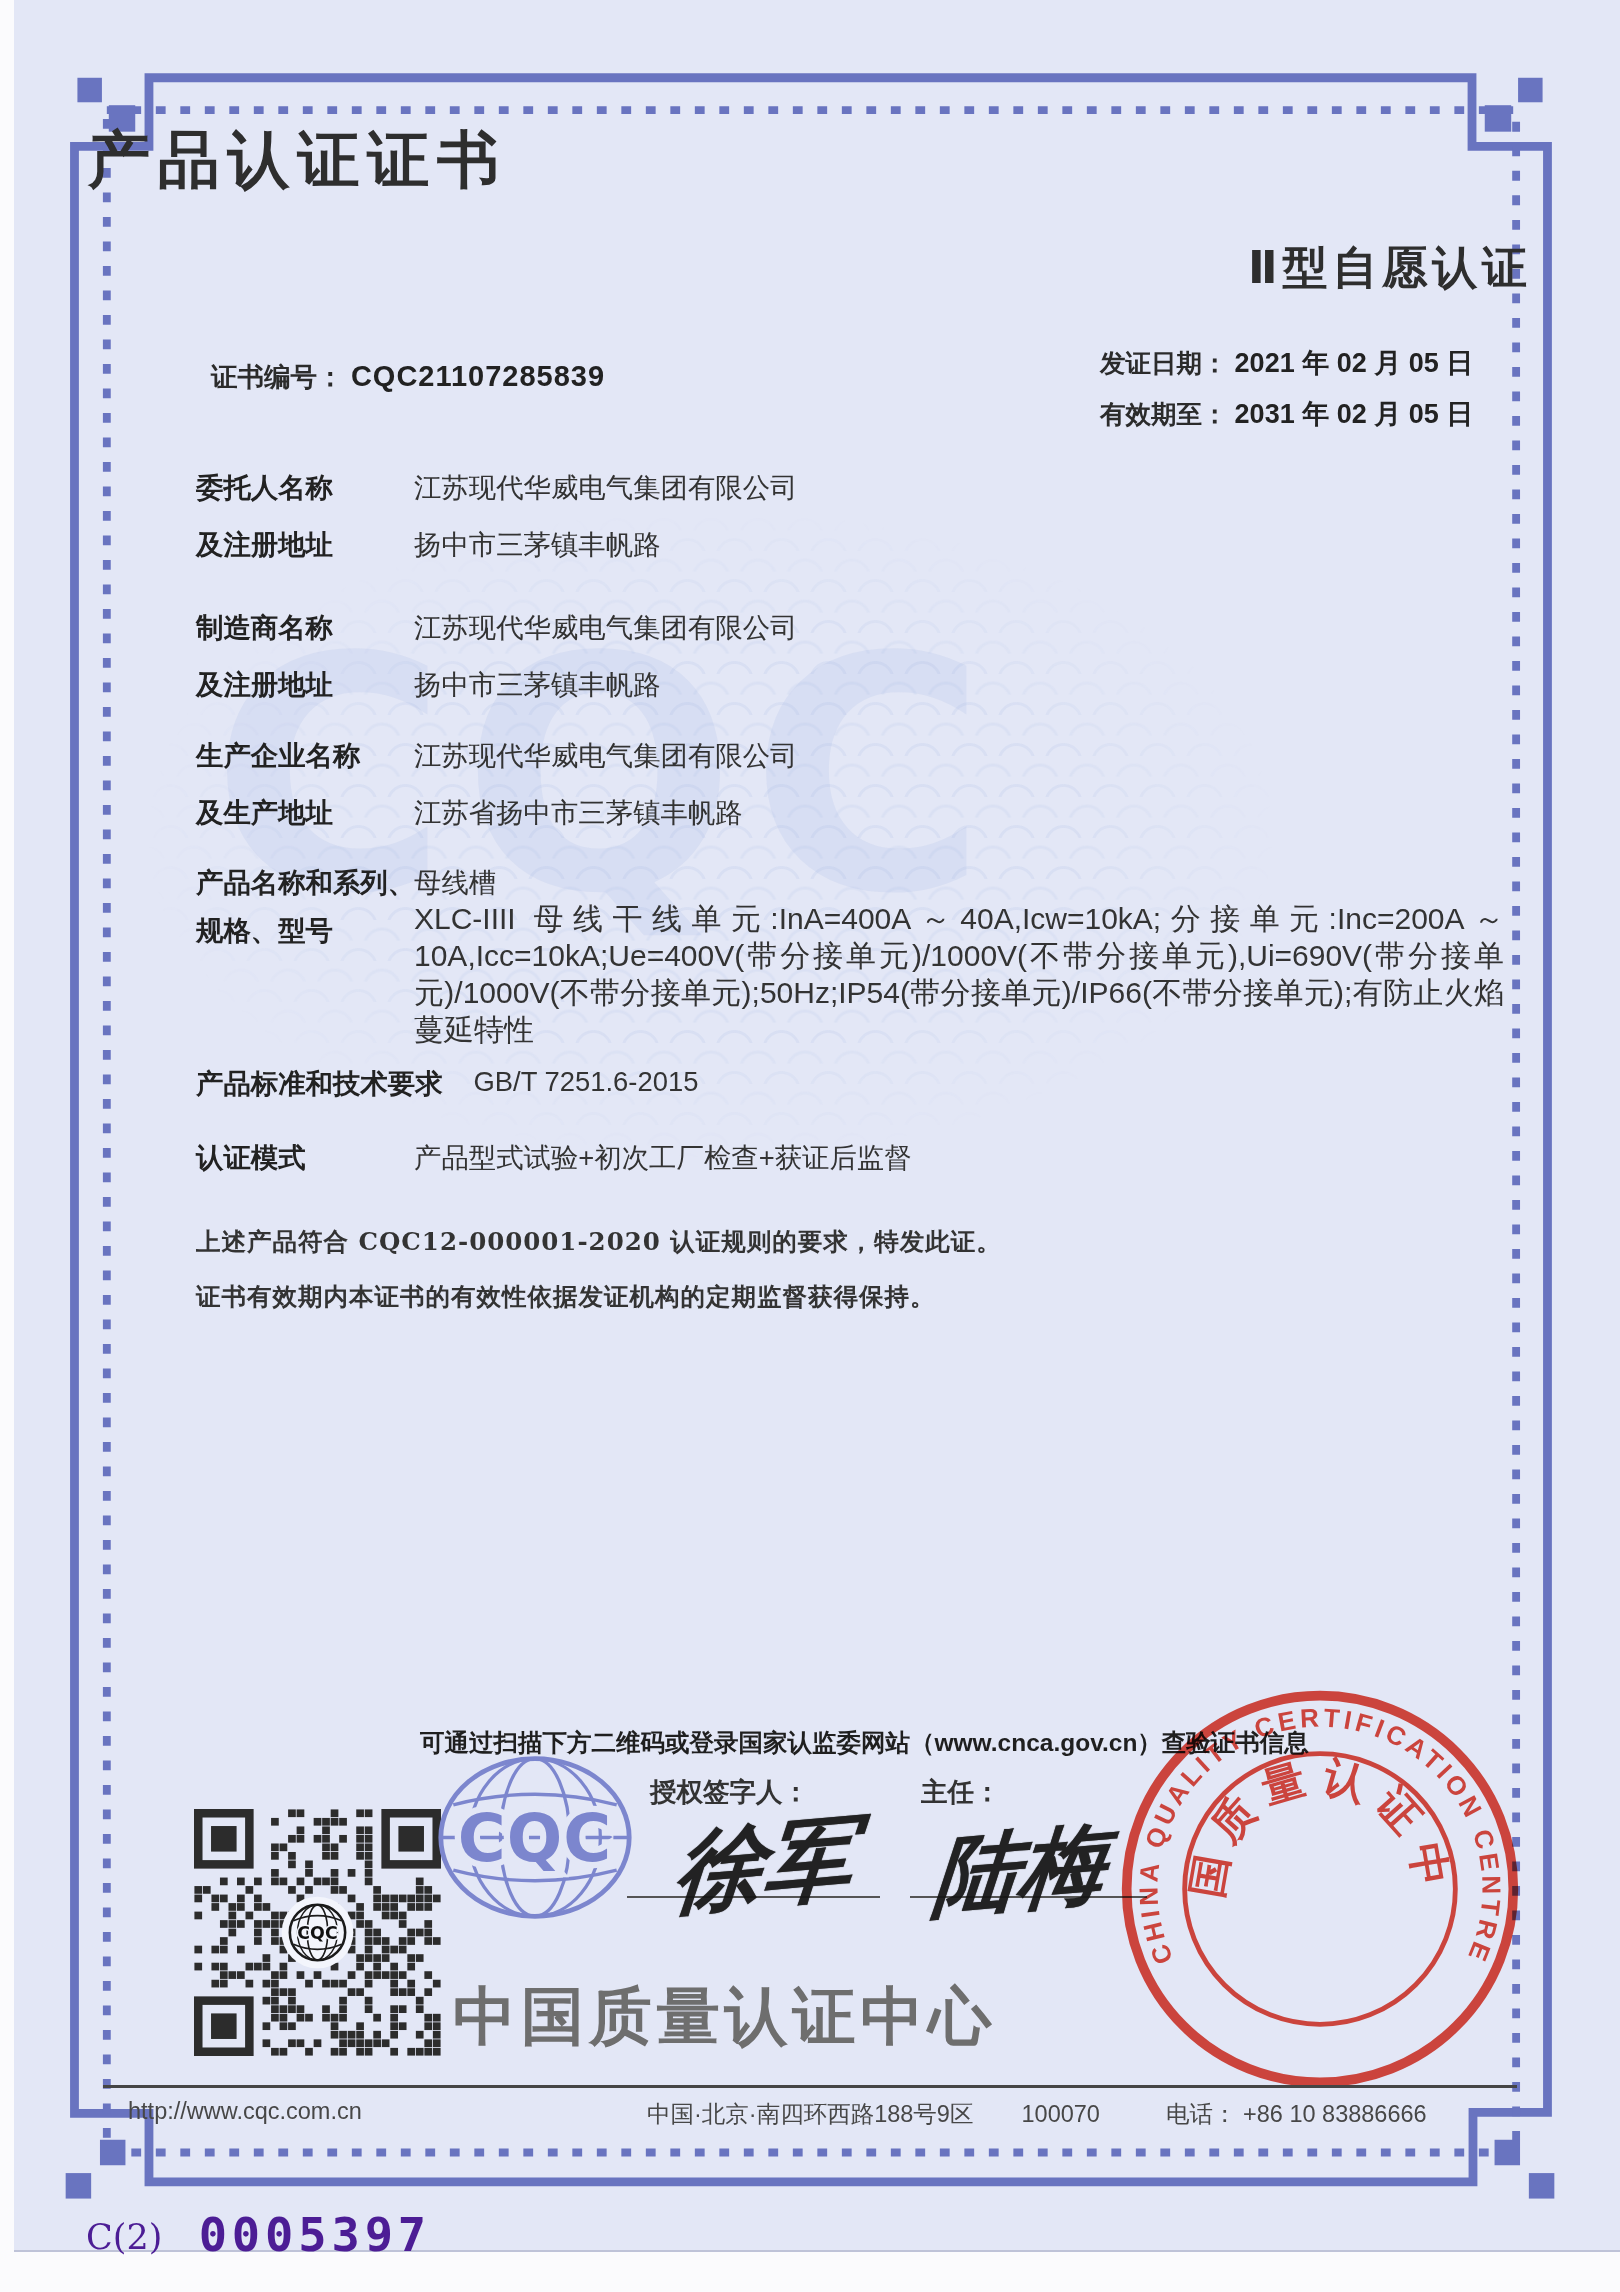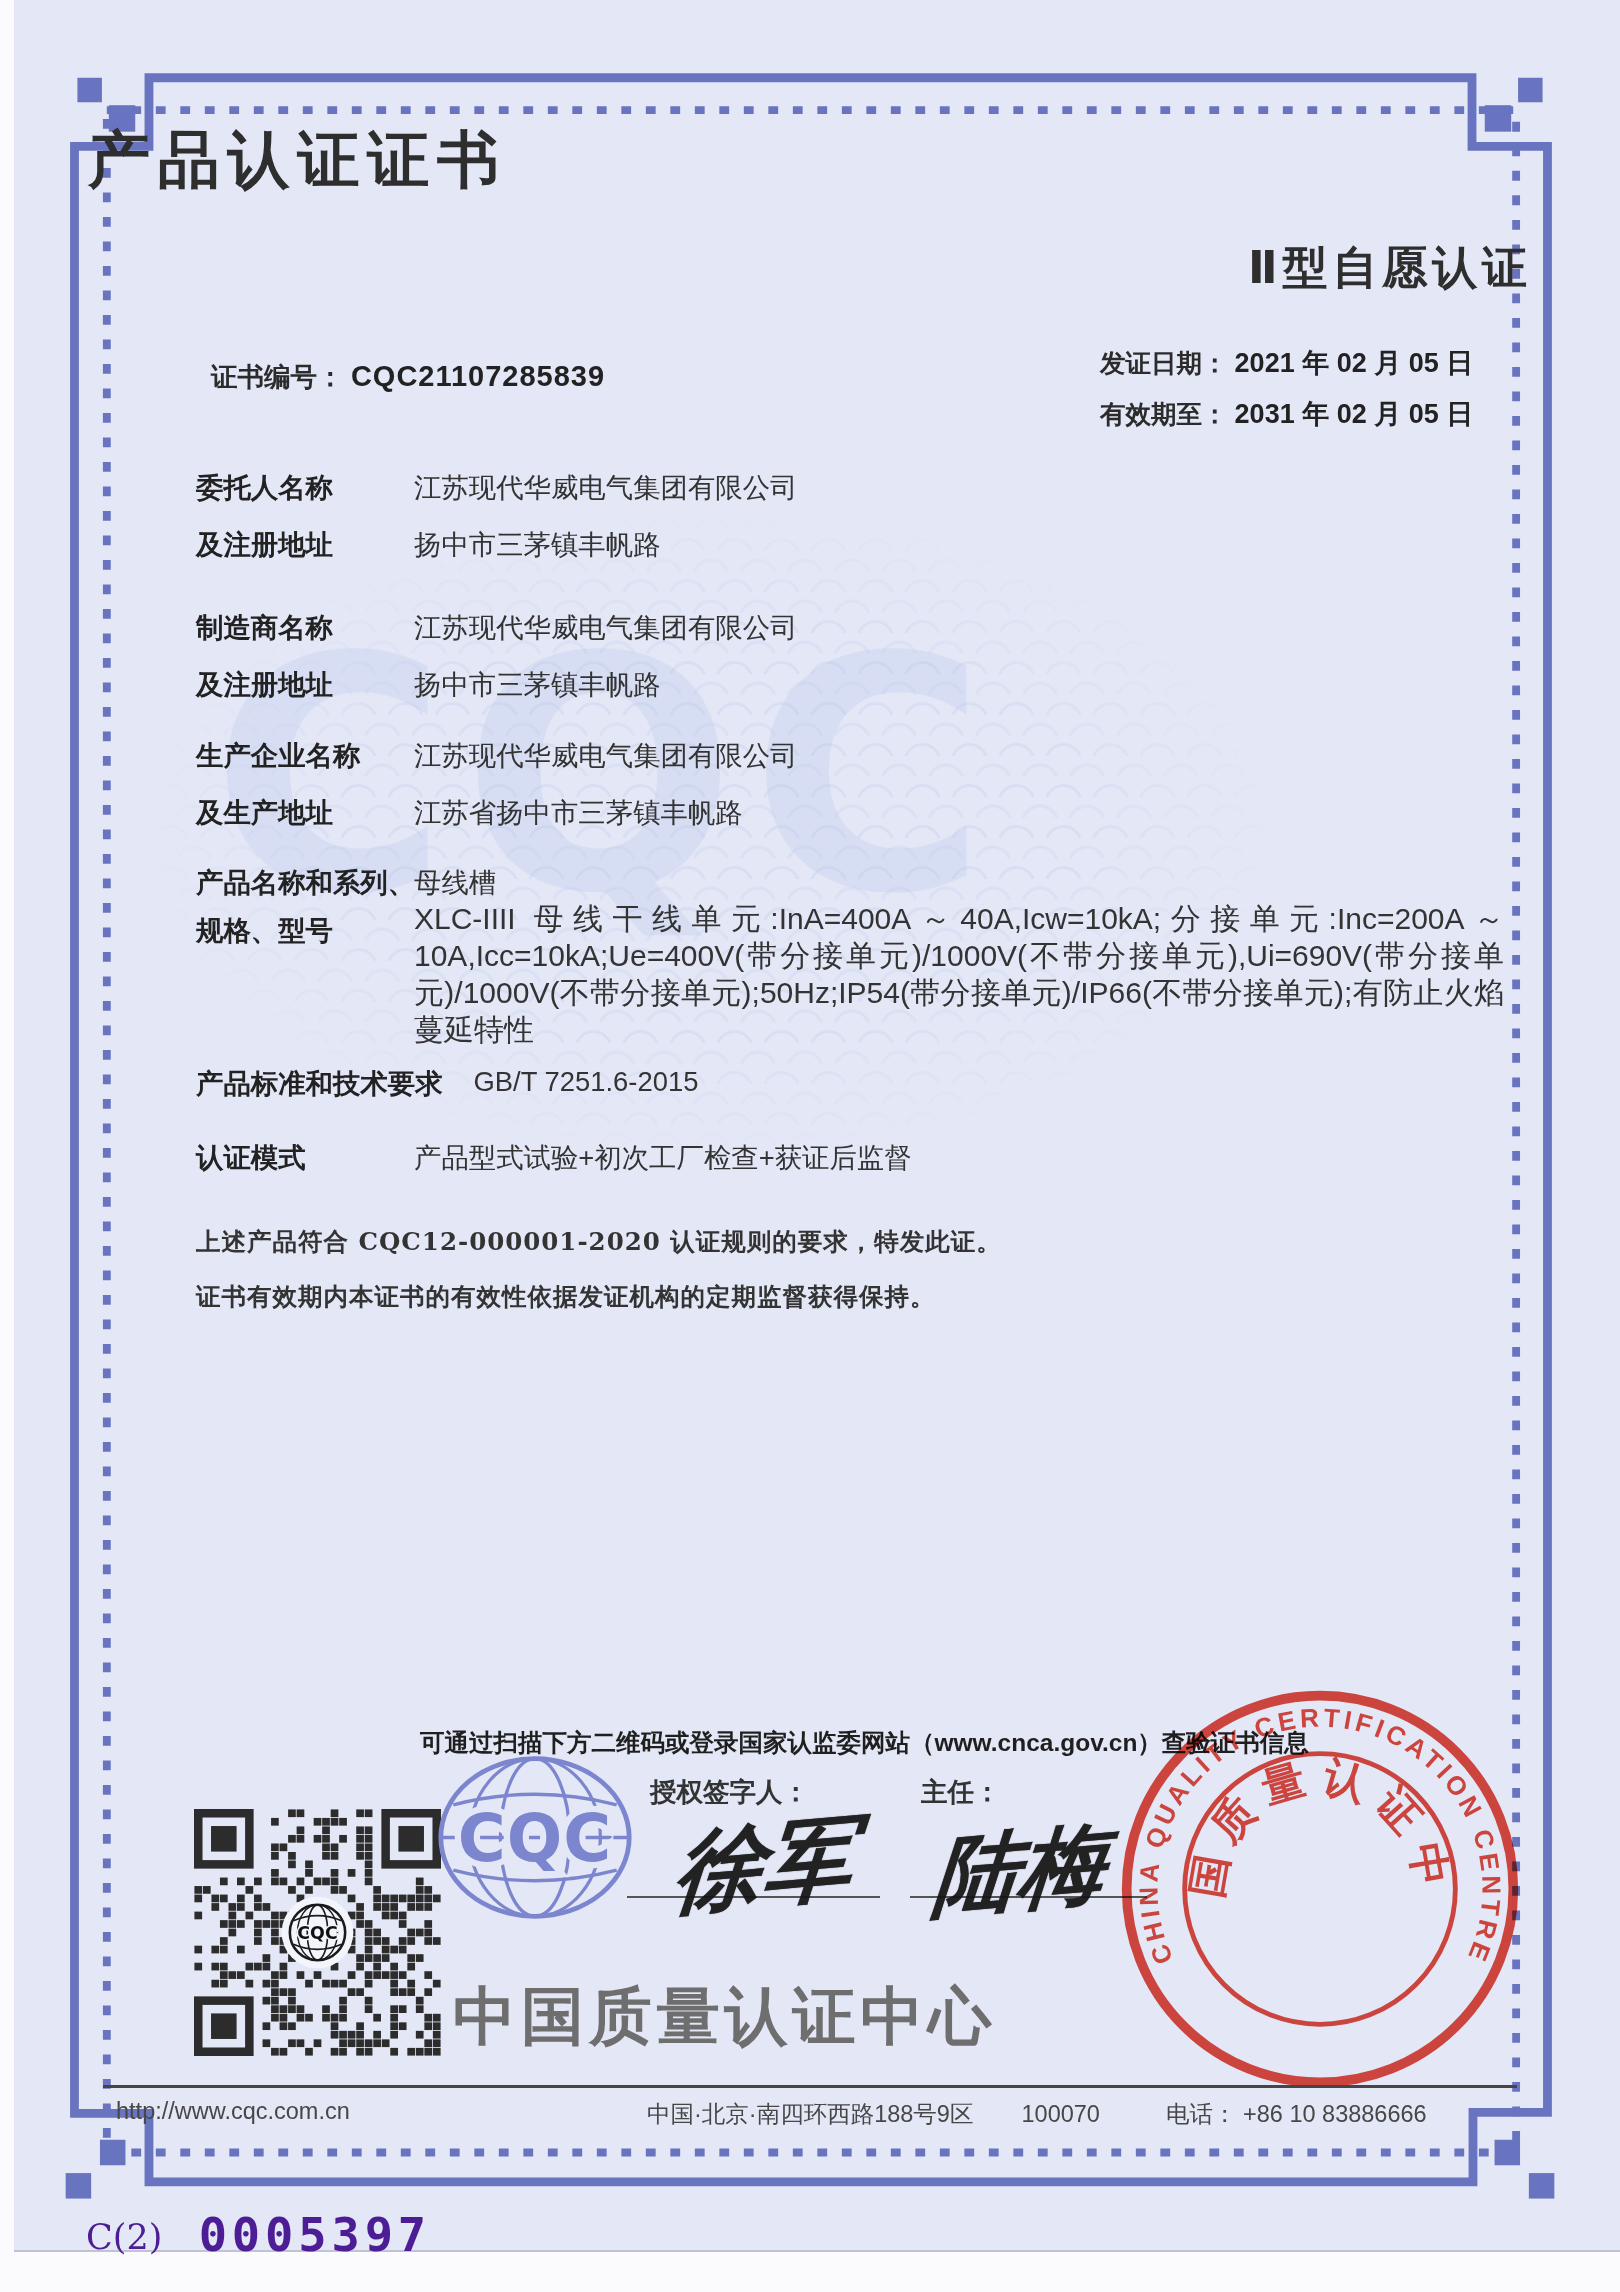--- a/index.html
+++ b/index.html
@@ -479,21 +479,21 @@
     <circle cx="210" cy="210" r="140" fill="none" stroke="#e23b2e" stroke-width="5"></circle>
     <text font-size="27" font-weight="bold" fill="#e23b2e" letter-spacing="4" font-family="Liberation Sans, sans-serif">
       <textPath href="#seal-arc-en" startOffset="50%" text-anchor="middle">CHINA  QUALITY  CERTIFICATION  CENTRE</textPath>
     </text>
     <text font-size="44" font-weight="bold" fill="#e23b2e" letter-spacing="12" font-family="Liberation Sans, sans-serif">
       <textPath href="#seal-arc-cn" startOffset="50%" text-anchor="middle">中国质量认证中心</textPath>
     </text>
   </svg>
 
   <div class="footline"></div>
-  <div class="foot" style="left:116px">http://www.cqc.com.cn</div>
+  <div class="foot" style="left:128px">http://www.cqc.com.cn</div>
   <div class="foot" style="left:647px">
     <span>中国·北京·南四环西路188号9区</span>
     <span style="display:inline-block;width:35px"></span>
     <span>100070</span>
   </div>
   <div class="foot" style="left:1166px">
     <span>电话：</span>
     <span>+86 10 83886666</span>
   </div>
 

